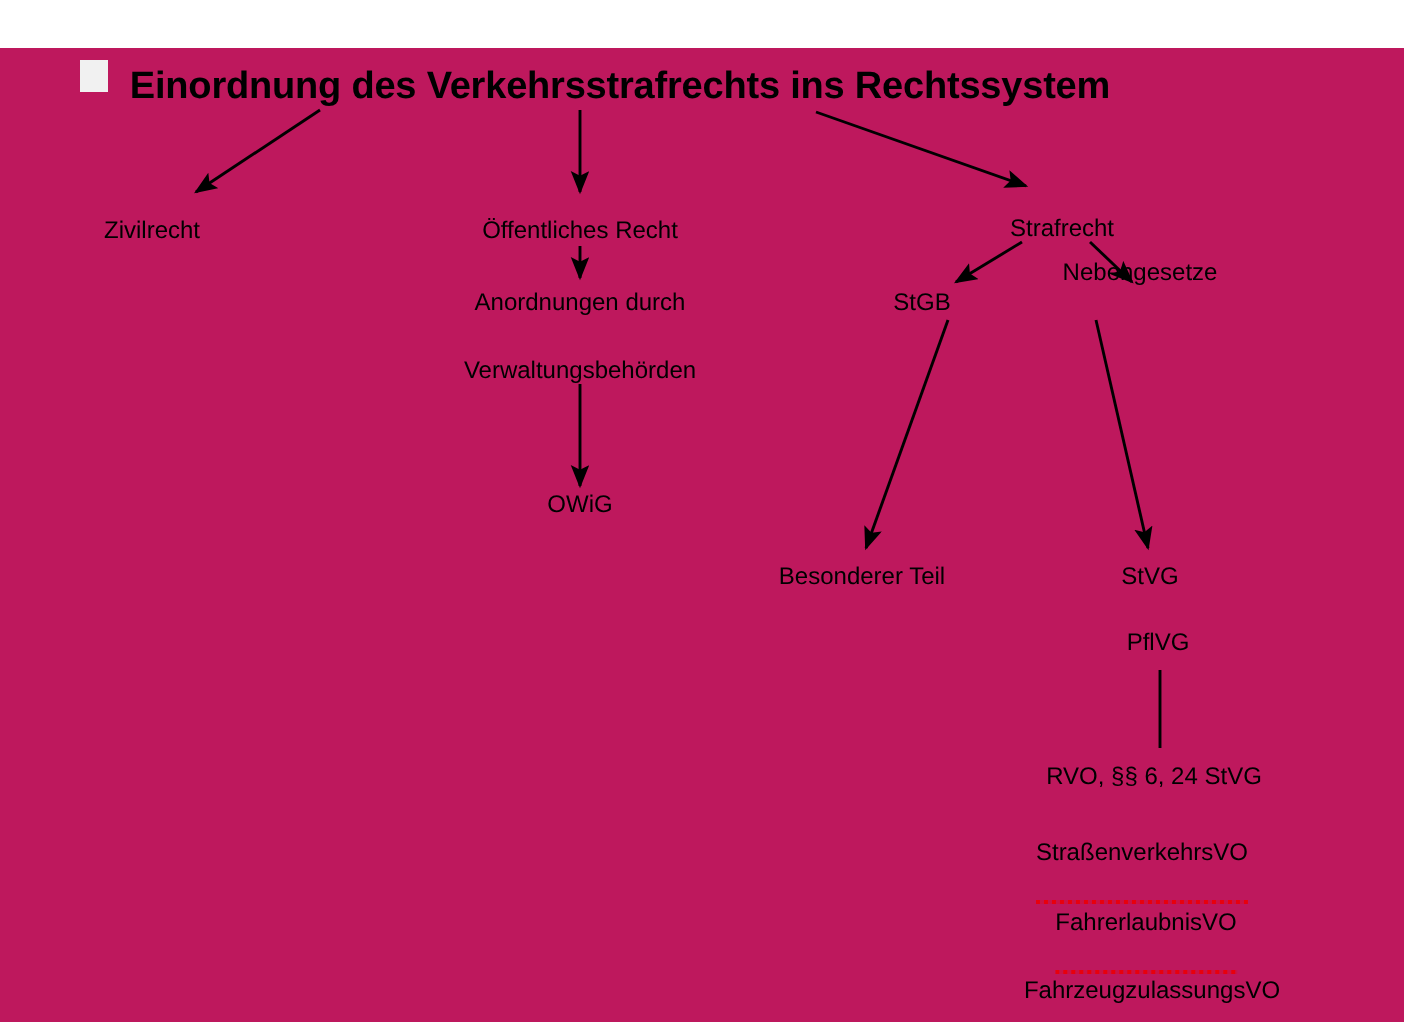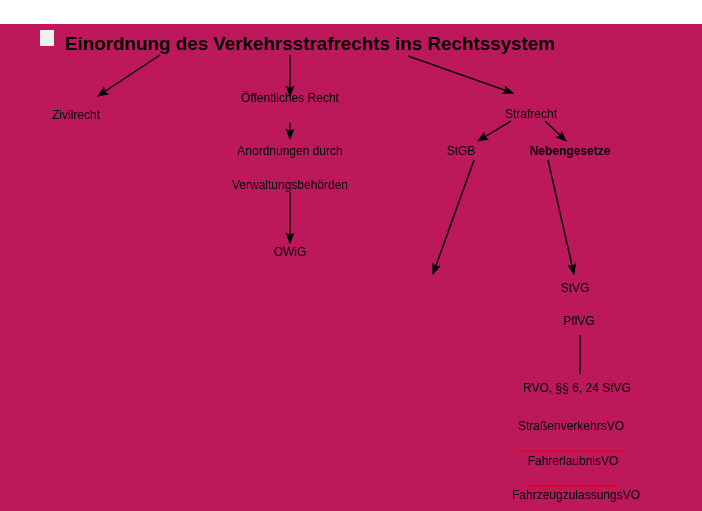--- a/index.html
+++ b/index.html
@@ -86,34 +86,35 @@
       <line x1="548" y1="136" x2="574" y2="250" marker-end="url(#ah)"></line>
 
       <line x1="580" y1="311" x2="580" y2="350"></line>
     </g>
   </svg>
 
   <div class="node node-title" style="left:310px; top:10px;">Einordnung des Verkehrsstrafrechts ins Rechtssystem</div>
 
   <div class="node node-text" style="left:76px; top:85px;">Zivilrecht</div>
 
-  <div class="node node-text" style="left:290px; top:68px;">Öffentliches Recht</div>
+  <div class="node node-text" style="left:290px; top:85px;">Öffentliches Recht</div>
 
   <div class="node node-text" style="left:290px; top:121px;">Anordnungen durch</div>
 
   <div class="node node-text" style="left:290px; top:155px;">Verwaltungsbehörden</div>
 
   <div class="node node-text" style="left:290px; top:222px;text-align:right;">OWiG</div>
 
   <div class="node node-text" style="left:531px; top:84px;">Strafrecht</div>
 
   <div class="node node-text" style="left:461px; top:121px;">StGB</div>
 
-  <div class="node node-text" style="left:570px; top:121px;font-weight:bold;">Nebengesetze</div>
+  <div class="node node-text" style="left:570px; top:106px;">Nebengesetze</div>
 
+  <div class="node node-text" style="left:431px; top:258px;">Besonderer Teil</div>
 
   <div class="node node-text" style="left:575px; top:258px;">StVG</div>
 
   <div class="node node-text" style="left:579px; top:291px;">PflVG</div>
 
   <div class="node node-text" style="left:577px; top:358px;">RVO, §§ 6, 24 StVG</div>
 
   <div class="node node-text node-spell" style="left:571px; top:396px;">StraßenverkehrsVO</div>
 
   <div class="node node-text node-spell" style="left:576px; top:465px;">FahrzeugzulassungsVO</div>

